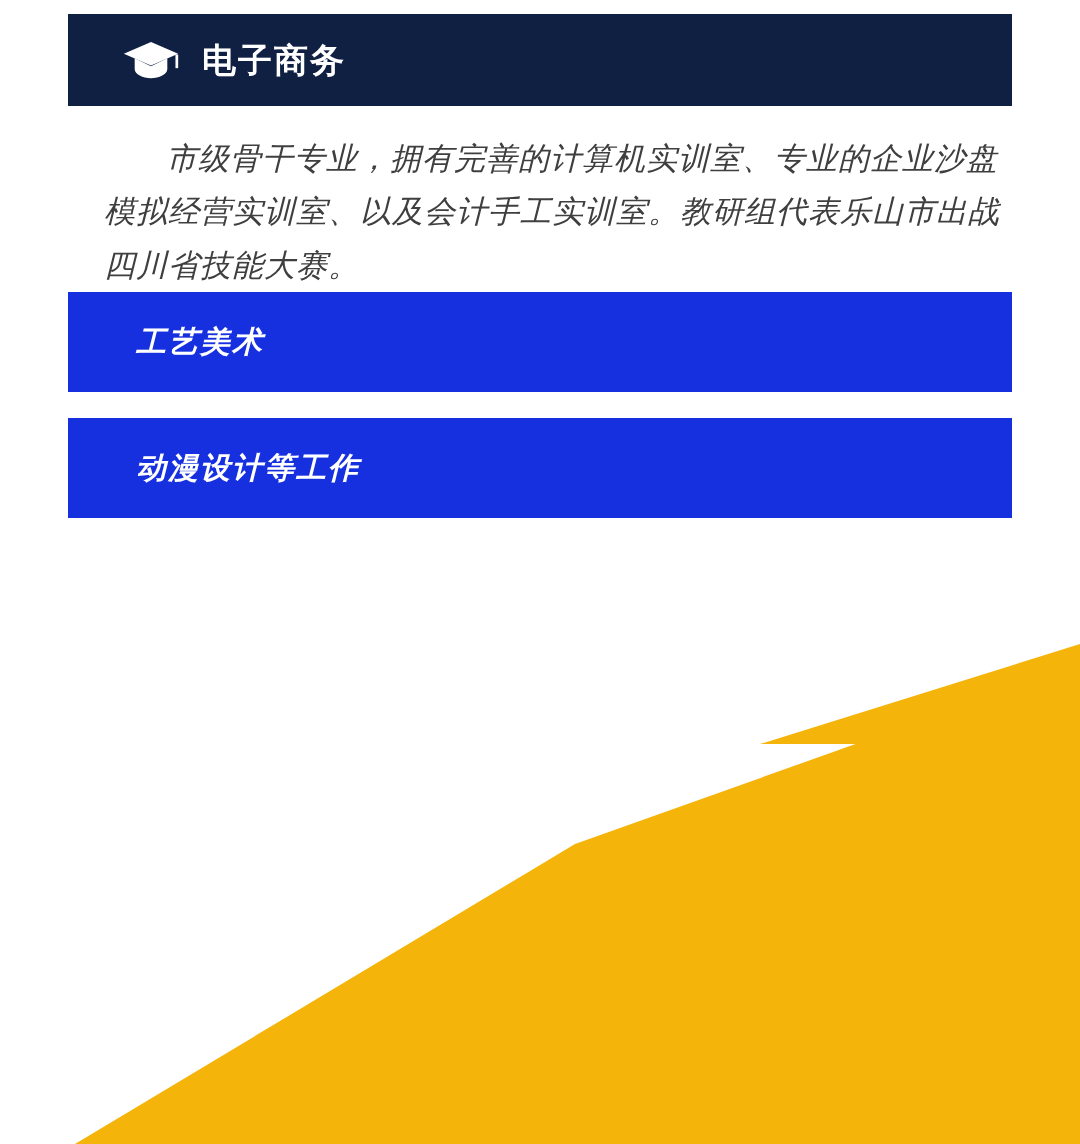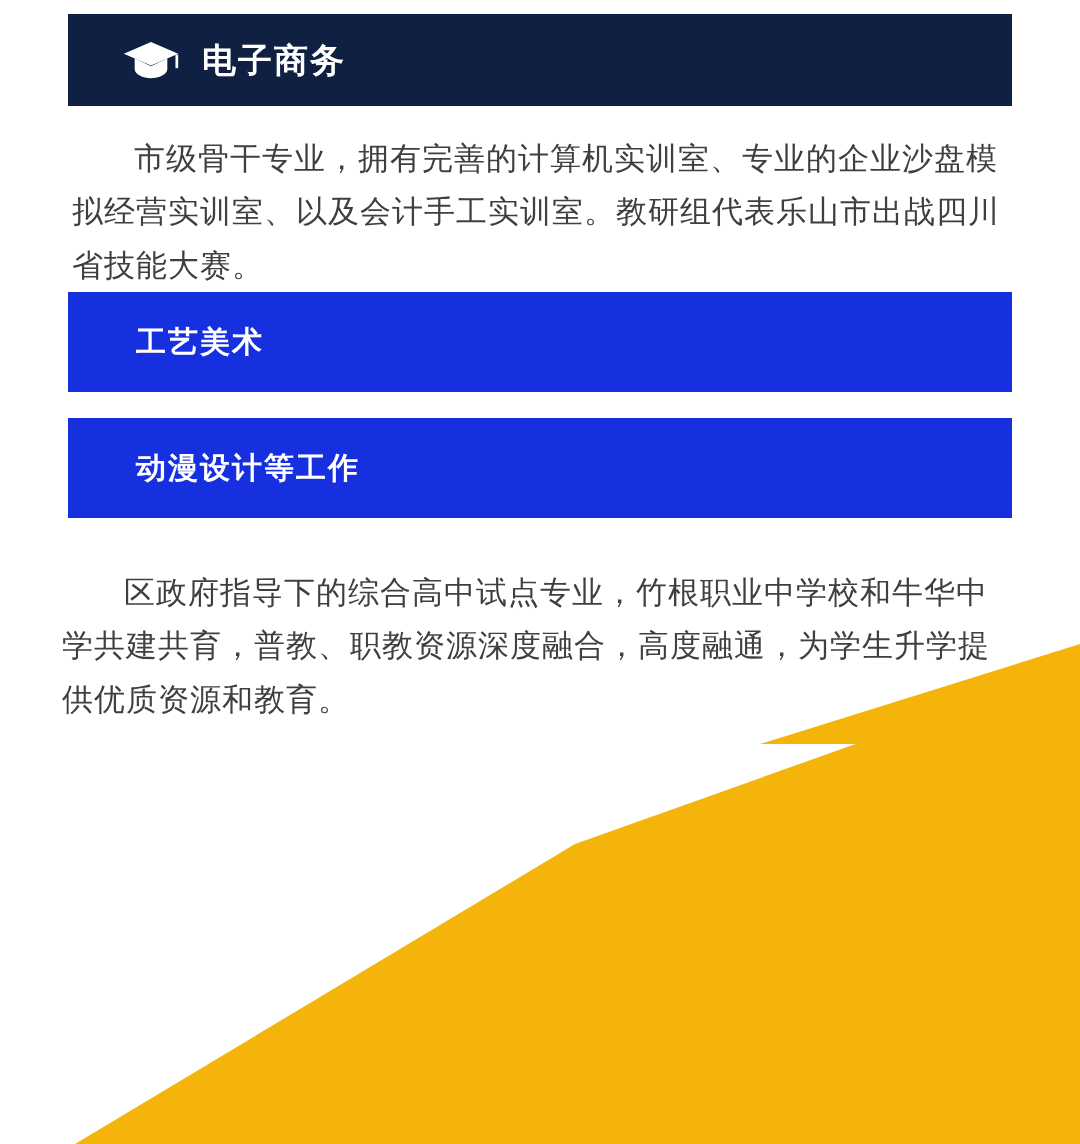--- a/index.html
+++ b/index.html
@@ -75,34 +75,36 @@
     align-items: center;
     padding-left: 68px;
     box-sizing: border-box;
   }
   .section-bar .section-title {
     color: #ffffff;
     font-size: 30px;
     font-weight: bold;
     letter-spacing: 2px;
     line-height: 1;
+    font-style: italic;
   }
 
   
   .para {
     position: relative;
     color: #3f3f3f;
     font-size: 31px;
     line-height: 1.72;
     letter-spacing: 1px;
     text-indent: 2em;
     box-sizing: border-box;
   }
   .para-1 {
-    margin: 26px 72px 0 72px;
+    margin: 26px 72px 0 104px;
+    font-style: italic;
   }
   .para-2 {
     margin: 28px 72px 0 72px;
   }
   .para-3 {
     margin: 48px 62px 0 62px;
     text-indent: 2em;
   }
 
   .spacer-sm { height: 26px; }
@@ -132,16 +134,15 @@
 
     <div class="section-bar">
       <div class="section-title">工艺美术</div>
     </div>
 
     <div class="spacer-sm"></div>
 
     <div class="section-bar">
       <div class="section-title">动漫设计等工作</div>
     </div>
-    <p class="para para-3">区政府指导下的综合高中试点专业，竹根职业中学校和牛华中学共建共育，普教、职教资源深度融合，高度融通，为学生升学提供优质资源和教育。</p>
 
   </div>
 </div>
 
 </body></html>

